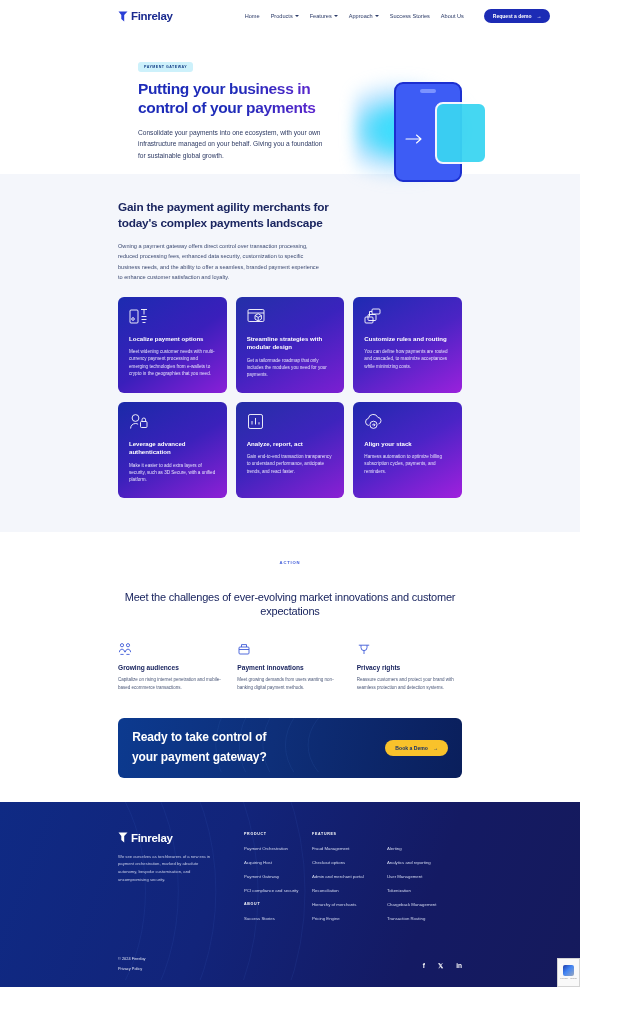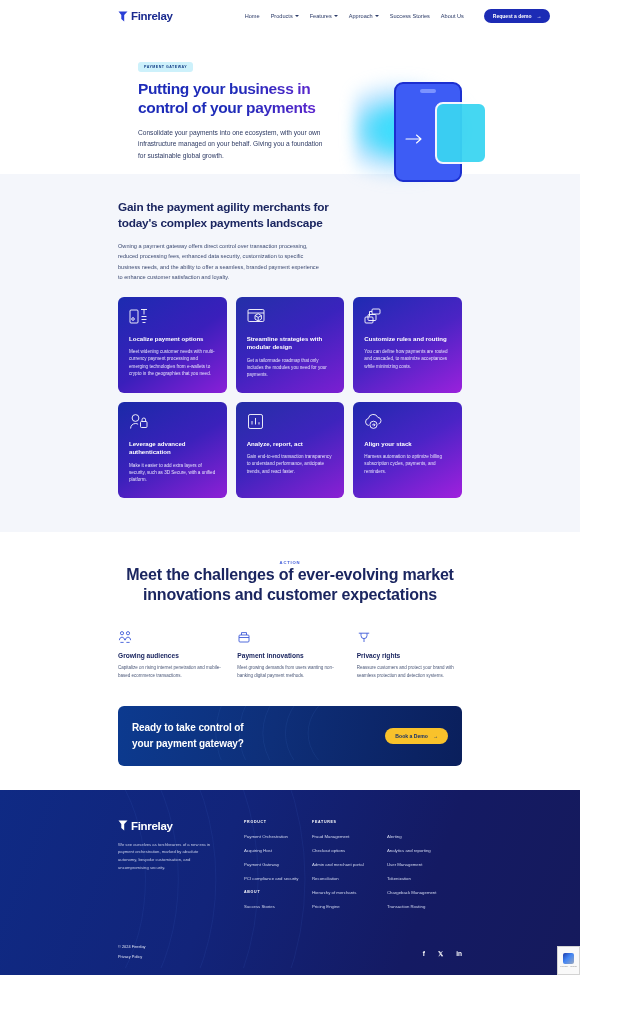--- a/index.html
+++ b/index.html
@@ -129,21 +129,21 @@
   }
   .fcard p { font-size: 4.6px; line-height: 1.62; color: #e6e2fb; }
 
   
   .action { background: #fff; padding: 28px 118px 26px 118px; text-align: center; }
   .eyebrow {
     font-size: 4.2px; font-weight: 700; letter-spacing: 0.8px;
     color: #3f5bd8; text-transform: uppercase;
   }
   .action h2 {
-    margin-top: 0; font-size: 16px; line-height: 1.3; font-weight: 700;
+    margin-top: 25px; font-size: 11px; line-height: 1.3; font-weight: 400;
     color: #1b2660; letter-spacing: -0.2px;
   }
   .pillars {
     margin-top: 24px; display: grid; grid-template-columns: repeat(3,1fr);
     gap: 14px; text-align: left;
   }
   .pillar .picon { height: 14px; margin-bottom: 8px; }
   .pillar h4 { font-size: 6.6px; font-weight: 700; color: #1b2660; margin-bottom: 5px; }
   .pillar p { font-size: 4.5px; line-height: 1.72; color: #4a5778; max-width: 105px; }
 
@@ -151,22 +151,22 @@
   .cta-wrap { background: #fff; padding: 0 118px 24px 118px; }
   .cta {
     position: relative; overflow: hidden;
     background: linear-gradient(100deg,#0c3a8f 0%,#0e2f79 45%,#0a1f5c 100%);
     border-radius: 6px; height: 60px;
     display: flex; align-items: center; justify-content: space-between;
     padding: 0 14px;
   }
   .cta .rings { position: absolute; inset: 0; opacity: .5; }
   .cta h3 {
-    position: relative; color: #fff; font-size: 10px; font-weight: 700;
-    line-height: 1.6; letter-spacing: -0.1px;
+    position: relative; color: #fff; font-size: 12px; font-weight: 700;
+    line-height: 1.6; letter-spacing: -0.1px; text-align: center;
   }
   .btn-book {
     position: relative; background: #f9c22b; color: #17306b;
     font-size: 5.1px; font-weight: 700; border: none;
     border-radius: 20px; padding: 5px 10px;
     display: flex; align-items: center; gap: 5px; cursor: pointer;
     white-space: nowrap;
   }
 
   

